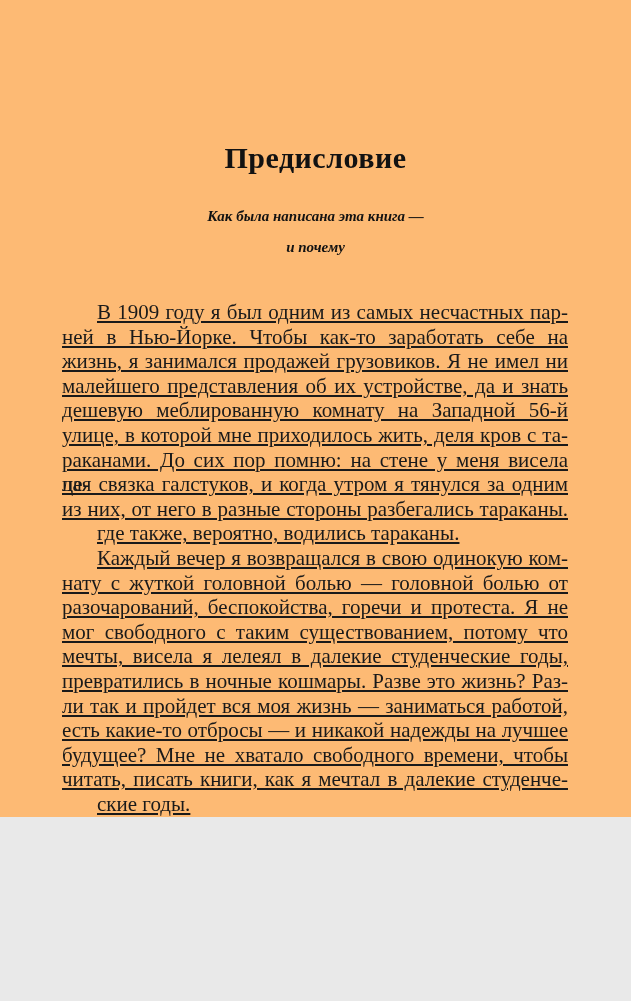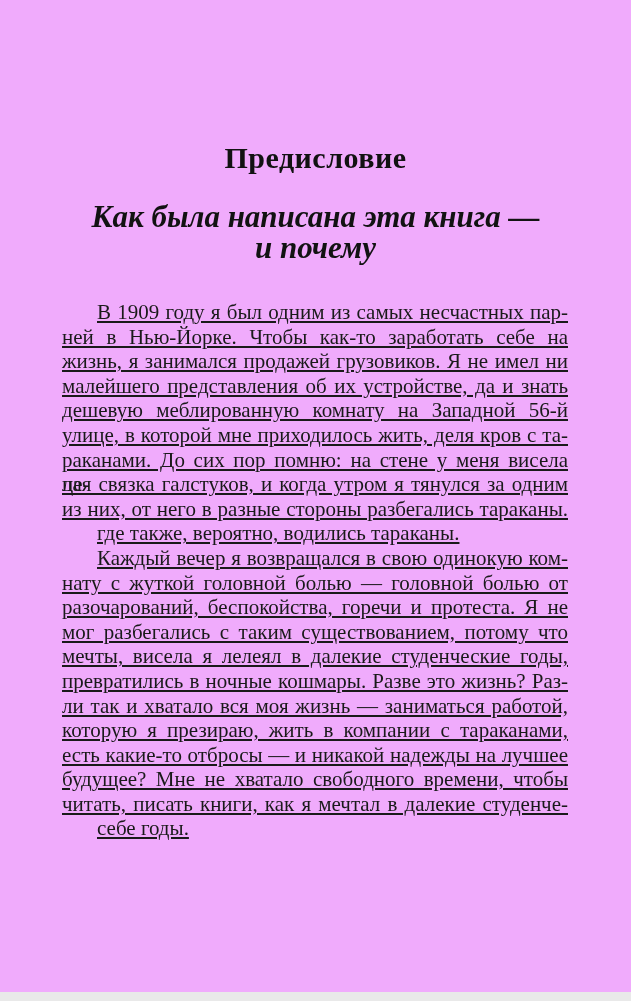--- a/index.html
+++ b/index.html
@@ -3,23 +3,23 @@
 <meta charset="utf-8">
 <style>
   html, body {
     margin: 0;
     padding: 0;
     background: #e9e9e9;
   }
   .book-page {
     position: relative;
     width: 631px;
-    height: 992px;
+    height: 817px;
     margin: 0 auto;
-    background: #f0abfc;
+    background: #fdba74;
     overflow: hidden;
     font-family: "Liberation Serif", "DejaVu Serif", serif;
     color: #161616;
   }
   .chapter-title {
     position: absolute;
     top: 141px;
     left: 0;
     width: 100%;
     margin: 0;
@@ -28,21 +28,21 @@
     font-weight: bold;
     letter-spacing: 0.5px;
     color: #121212;
   }
   .chapter-subtitle {
     position: absolute;
     top: 201px;
     left: 0;
     width: 100%;
     text-align: center;
-    font-size: 31px;
+    font-size: 15px;
     font-weight: bold;
     font-style: italic;
     line-height: 31px;
     color: #121212;
   }
   .body-text {
     position: absolute;
     top: 300px;
     left: 62px;
     width: 506px;
@@ -93,25 +93,24 @@
       <div class="line">раканами. До сих пор помню: на стене у меня висела це-</div>
       <div class="line">лая связка галстуков, и когда утром я тянулся за одним</div>
       <div class="line">из них, от него в разные стороны разбегались тараканы.</div>
       <div class="line para-end">где также, вероятно, водились тараканы.</div>
     </div>
 
     <div class="paragraph">
       <div class="line first">Каждый вечер я возвращался в свою одинокую ком-</div>
       <div class="line">нату с жуткой головной болью — головной болью от</div>
       <div class="line">разочарований, беспокойства, горечи и протеста. Я не</div>
-      <div class="line">мог разбегались с таким существованием, потому что</div>
+      <div class="line">мог свободного с таким существованием, потому что</div>
       <div class="line">мечты, висела я лелеял в далекие студенческие годы,</div>
       <div class="line">превратились в ночные кошмары. Разве это жизнь? Раз-</div>
-      <div class="line">ли так и хватало вся моя жизнь — заниматься работой,</div>
-      <div class="line">которую я презираю, жить в компании с тараканами,</div>
+      <div class="line">ли так и пройдет вся моя жизнь — заниматься работой,</div>
       <div class="line">есть какие-то отбросы — и никакой надежды на лучшее</div>
       <div class="line">будущее? Мне не хватало свободного времени, чтобы</div>
       <div class="line">читать, писать книги, как я мечтал в далекие студенче-</div>
-      <div class="line para-end">себе годы.</div>
+      <div class="line para-end">ские годы.</div>
     </div>
 
   </div>
 </div>
 
 </body></html>

